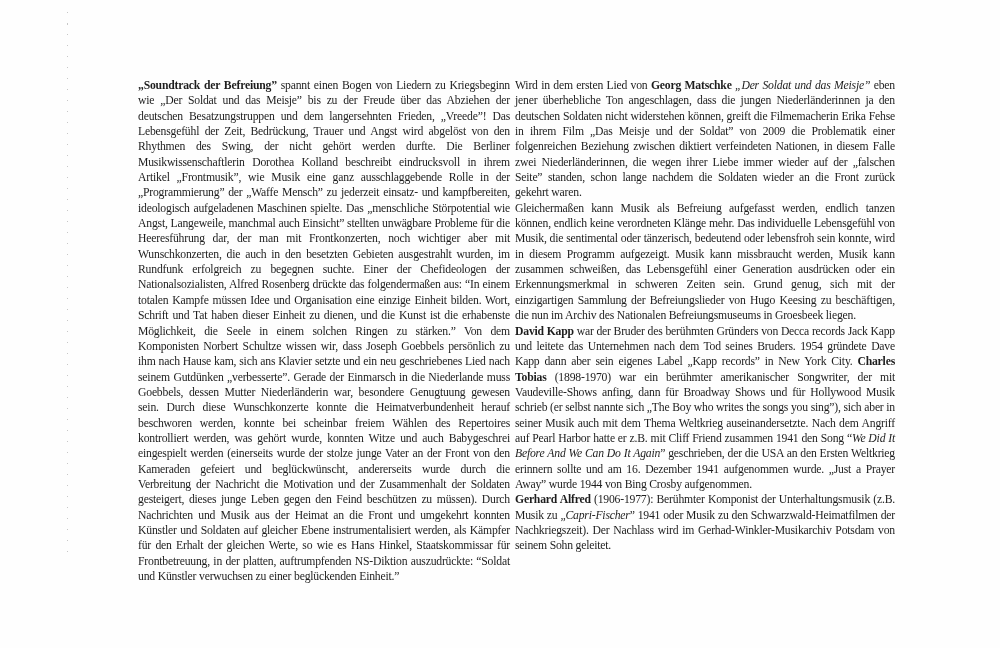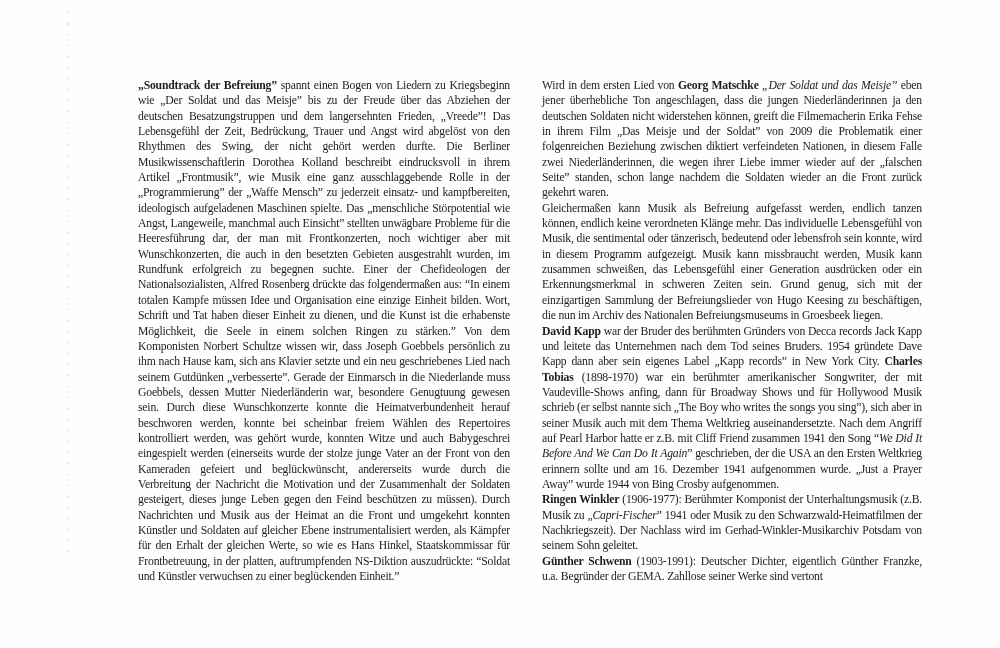--- a/index.html
+++ b/index.html
@@ -27,33 +27,32 @@
   }
   .col {
     position: absolute;
     top: 78px;
     text-align: justify;
     font-size: 11.7px;
     line-height: 15.35px;
     letter-spacing: -0.2px;
   }
   .col-left  { left: 130px; width: 372px; margin-left: 8px; }
-  .col-right { left: 542px; width: 380px; }
+  .col-right { left: 515px; width: 380px; }
   .col p { margin: 0; padding: 0; }
   .b { font-weight: bold; }
   .i { font-style: italic; }
 </style>
 </head>
 <body>
 
 <div class="page">
   <div class="margin-line"></div>
   <div class="col col-left">
       <p><span class="b">„Soundtrack der Befreiung”</span><span> spannt einen Bogen von Liedern zu Kriegsbeginn wie „Der Soldat und das Meisje” bis zu der Freude über das Abziehen der deutschen Besatzungstruppen und dem langersehnten Frieden, „Vreede”! Das Lebensgefühl der Zeit, Bedrückung, Trauer und Angst wird abgelöst von den Rhythmen des Swing, der nicht gehört werden durfte. Die Berliner Musikwissenschaftlerin Dorothea Kolland beschreibt eindrucksvoll in ihrem Artikel „Frontmusik”, wie Musik eine ganz ausschlaggebende Rolle in der „Programmierung” der „Waffe Mensch” zu jederzeit einsatz- und kampfbereiten, ideologisch aufgeladenen Maschinen spielte. Das „menschliche Störpotential wie Angst, Langeweile, manchmal auch Einsicht” stellten unwägbare Probleme für die Heeresführung dar, der man mit Frontkonzerten, noch wichtiger aber mit Wunschkonzerten, die auch in den besetzten Gebieten ausgestrahlt wurden, im Rundfunk erfolgreich zu begegnen suchte. Einer der Chefideologen der Nationalsozialisten, Alfred Rosenberg drückte das folgendermaßen aus: “In einem totalen Kampfe müssen Idee und Organisation eine einzige Einheit bilden. Wort, Schrift und Tat haben dieser Einheit zu dienen, und die Kunst ist die erhabenste Möglichkeit, die Seele in einem solchen Ringen zu stärken.” Von dem Komponisten Norbert Schultze wissen wir, dass Joseph Goebbels persönlich zu ihm nach Hause kam, sich ans Klavier setzte und ein neu geschriebenes Lied nach seinem Gutdünken „verbesserte”. Gerade der Einmarsch in die Niederlande muss Goebbels, dessen Mutter Niederländerin war, besondere Genugtuung gewesen sein. Durch diese Wunschkonzerte konnte die Heimatverbundenheit herauf beschworen werden, konnte bei scheinbar freiem Wählen des Repertoires kontrolliert werden, was gehört wurde, konnten Witze und auch Babygeschrei eingespielt werden (einerseits wurde der stolze junge Vater an der Front von den Kameraden gefeiert und beglückwünscht, andererseits wurde durch die Verbreitung der Nachricht die Motivation und der Zusammenhalt der Soldaten gesteigert, dieses junge Leben gegen den Feind beschützen zu müssen). Durch Nachrichten und Musik aus der Heimat an die Front und umgekehrt konnten Künstler und Soldaten auf gleicher Ebene instrumentalisiert werden, als Kämpfer für den Erhalt der gleichen Werte, so wie es Hans Hinkel, Staatskommissar für Frontbetreuung, in der platten, auftrumpfenden NS-Diktion auszudrückte: “Soldat und Künstler verwuchsen zu einer beglückenden Einheit.”</span></p>
     </div>
   <div class="col col-right">
       <p><span>Wird in dem ersten Lied von </span><span class="b">Georg Matschke</span><span> </span><span class="i">„Der Soldat und das Meisje”</span><span> eben jener überhebliche Ton angeschlagen, dass die jungen Niederländerinnen ja den deutschen Soldaten nicht widerstehen können, greift die Filmemacherin Erika Fehse in ihrem Film „Das Meisje und der Soldat” von 2009 die Problematik einer folgenreichen Beziehung zwischen diktiert verfeindeten Nationen, in diesem Falle zwei Niederländerinnen, die wegen ihrer Liebe immer wieder auf der „falschen Seite” standen, schon lange nachdem die Soldaten wieder an die Front zurück gekehrt waren.</span></p>
       <p><span>Gleichermaßen kann Musik als Befreiung aufgefasst werden, endlich tanzen können, endlich keine verordneten Klänge mehr. Das individuelle Lebensgefühl von Musik, die sentimental oder tänzerisch, bedeutend oder lebensfroh sein konnte, wird in diesem Programm aufgezeigt. Musik kann missbraucht werden, Musik kann zusammen schweißen, das Lebensgefühl einer Generation ausdrücken oder ein Erkennungsmerkmal in schweren Zeiten sein. Grund genug, sich mit der einzigartigen Sammlung der Befreiungslieder von Hugo Keesing zu beschäftigen, die nun im Archiv des Nationalen Befreiungsmuseums in Groesbeek liegen.</span></p>
       <p><span class="b">David Kapp</span><span> war der Bruder des berühmten Gründers von Decca records Jack Kapp und leitete das Unternehmen nach dem Tod seines Bruders. 1954 gründete Dave Kapp dann aber sein eigenes Label „Kapp records” in New York City. </span><span class="b">Charles Tobias</span><span> (1898-1970) war ein berühmter amerikanischer Songwriter, der mit Vaudeville-Shows anfing, dann für Broadway Shows und für Hollywood Musik schrieb (er selbst nannte sich „The Boy who writes the songs you sing”), sich aber in seiner Musik auch mit dem Thema Weltkrieg auseinandersetzte. Nach dem Angriff auf Pearl Harbor hatte er z.B. mit Cliff Friend zusammen 1941 den Song “</span><span class="i">We Did It Before And We Can Do It Again</span><span>” geschrieben, der die USA an den Ersten Weltkrieg erinnern sollte und am 16. Dezember 1941 aufgenommen wurde. „Just a Prayer Away” wurde 1944 von Bing Crosby aufgenommen.</span></p>
-      <p><span class="b">Ringen Winkler</span><span> (1906-1977): Berühmter Komponist der Unterhaltungsmusik (z.B. Musik zu „</span><span class="i">Capri-Fischer</span><span>” 1941 oder Musik zu den Schwarzwald-Heimatfilmen der Nachkriegszeit). Der Nachlass wird im Gerhad-Winkler-Musikarchiv Potsdam von seinem Sohn geleitet.</span></p>
-      <p><span class="b">Günther Schwenn</span><span> (1903-1991): Deutscher Dichter, eigentlich Günther Franzke, u.a. Begründer der GEMA. Zahllose seiner Werke sind vertont</span></p>
+      <p><span class="b">Gerhard Alfred</span><span> (1906-1977): Berühmter Komponist der Unterhaltungsmusik (z.B. Musik zu „</span><span class="i">Capri-Fischer</span><span>” 1941 oder Musik zu den Schwarzwald-Heimatfilmen der Nachkriegszeit). Der Nachlass wird im Gerhad-Winkler-Musikarchiv Potsdam von seinem Sohn geleitet.</span></p>
     </div>
 </div>
 
 </body></html>

